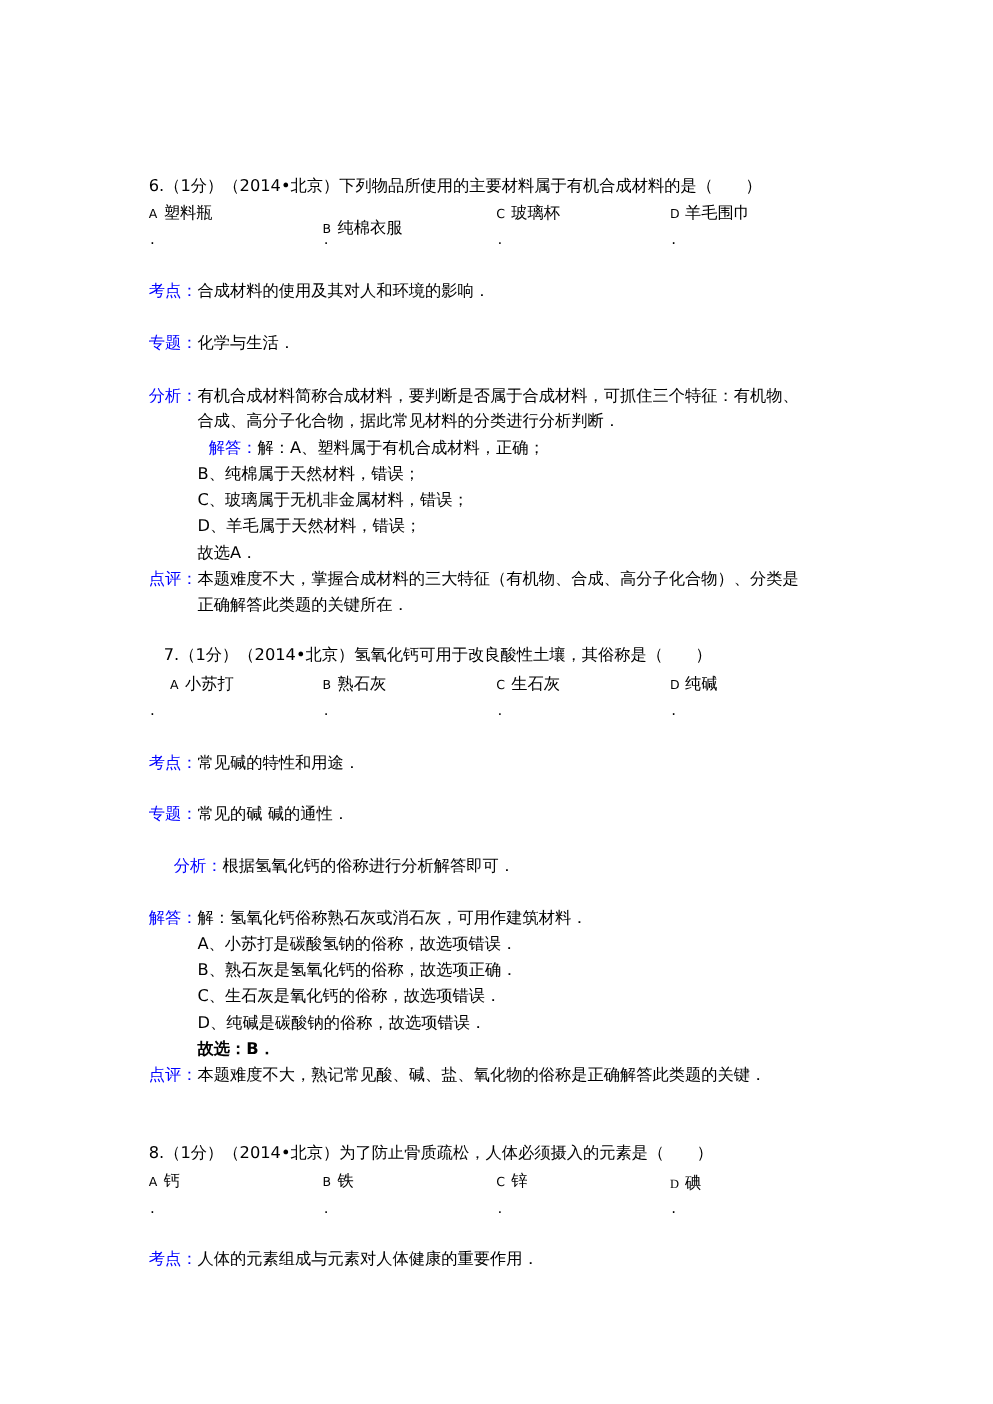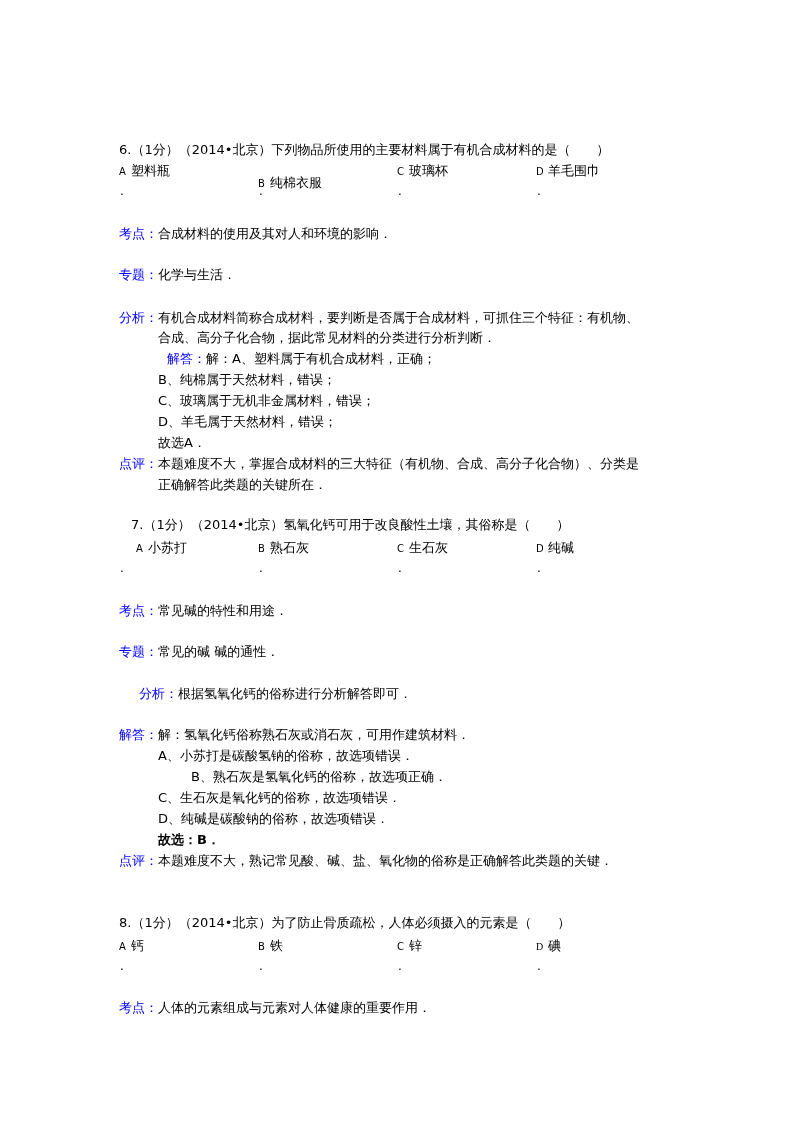--- a/index.html
+++ b/index.html
@@ -63,21 +63,21 @@
 <div class="abs opt-dot" style="left:537px;top:560px;">.</div>
 
 <div class="abs" style="left:119px;top:603px;"><span class="label">考点：</span><span>常见碱的特性和用途．</span></div>
 
 <div class="abs" style="left:119px;top:644px;"><span class="label">专题：</span><span>常见的碱 碱的通性．</span></div>
 
 <div class="abs" style="left:119px;top:686px;margin-left:20px;"><span class="label">分析：</span><span>根据氢氧化钙的俗称进行分析解答即可．</span></div>
 
 <div class="abs" style="left:119px;top:727px;"><span class="label">解答：</span><span>解：氢氧化钙俗称熟石灰或消石灰，可用作建筑材料．</span></div>
 <div class="abs" style="left:158px;top:748px;">A、小苏打是碳酸氢钠的俗称，故选项错误．</div>
-<div class="abs" style="left:158px;top:769px;margin-left:33px;">B、熟石灰是氢氧化钙的俗称，故选项正确．</div>
+<div class="abs" style="left:158px;top:769px;">B、熟石灰是氢氧化钙的俗称，故选项正确．</div>
 <div class="abs" style="left:158px;top:790px;">C、生石灰是氧化钙的俗称，故选项错误．</div>
 <div class="abs" style="left:158px;top:811px;">D、纯碱是碳酸钠的俗称，故选项错误．</div>
 <div class="abs" style="left:158px;top:832px;font-weight:bold;">故选：B．</div>
 
 <div class="abs" style="left:119px;top:853px;text-align:center;"><span class="label">点评：</span><span>本题难度不大，熟记常见酸、碱、盐、氧化物的俗称是正确解答此类题的关键．</span></div>
 
 <div class="abs" style="left:119px;top:915px;">8.（1分）（2014•北京）为了防止骨质疏松，人体必须摄入的元素是（　　）</div>
 
 <div class="abs" style="left:119px;top:938px;"><span class="opt-letter">A</span><span>钙</span></div>
 <div class="abs" style="left:258px;top:938px;"><span class="opt-letter">B</span><span>铁</span></div>

